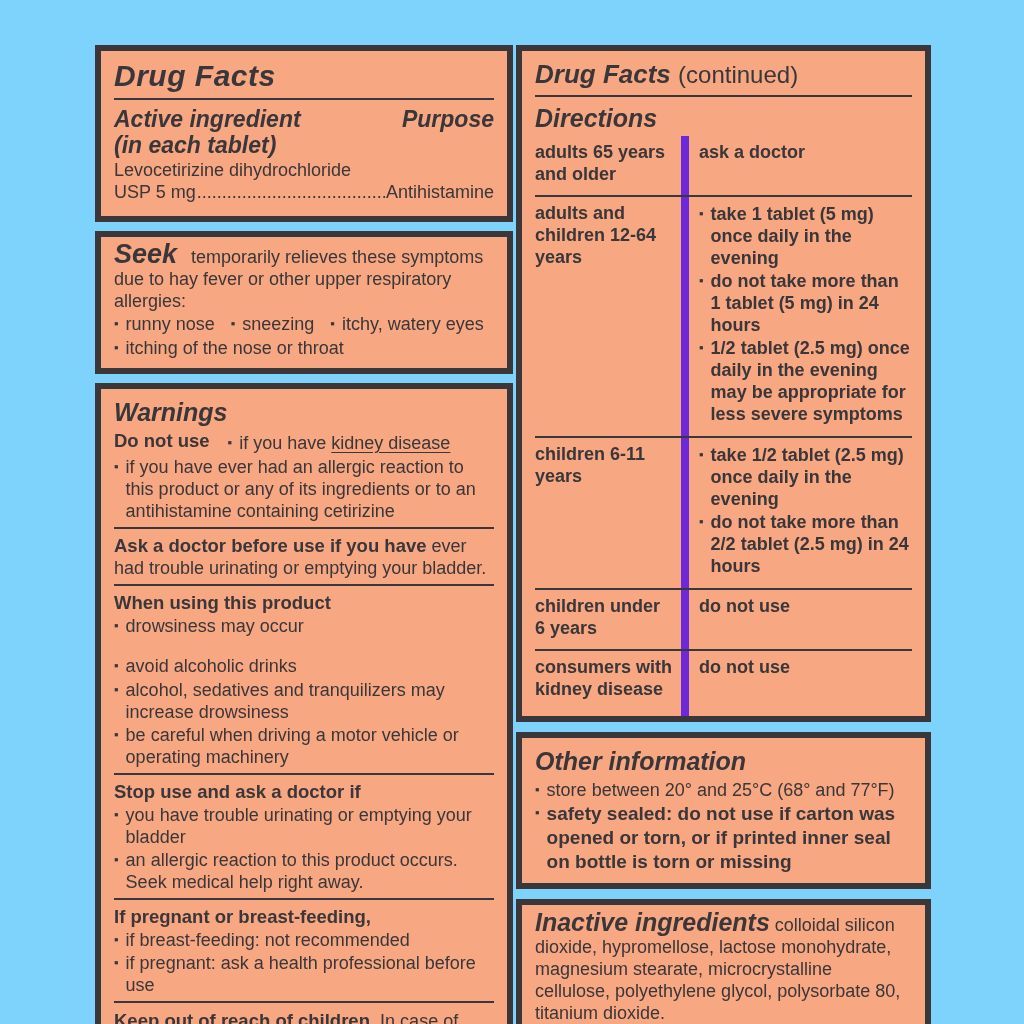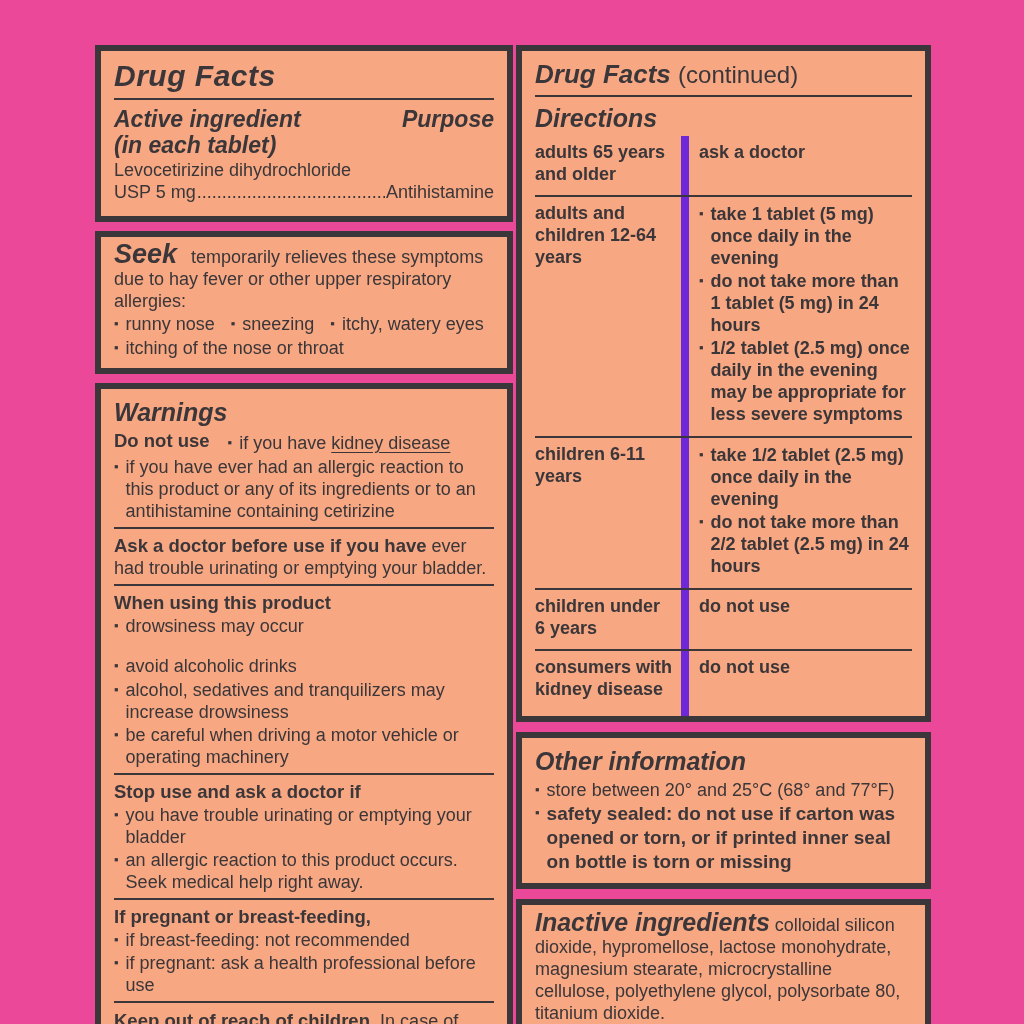--- a/index.html
+++ b/index.html
@@ -1,17 +1,17 @@
 <!DOCTYPE html>
 <html><head>
 <meta charset="utf-8">
 <style>
   html,body{margin:0;padding:0;}
   body{font-family:"Liberation Sans", sans-serif;}
-  .screen{position:relative;width:1024px;height:1024px;background:#ec4899;color:#3A3639;overflow:hidden;}
+  .screen{position:relative;width:1024px;height:1024px;background:#7dd3fc;color:#3A3639;overflow:hidden;}
   .col{position:absolute;top:45px;display:flex;flex-direction:column;}
   .col-left{left:95px;width:418px;gap:9px;}
   .col-right{left:516px;width:415px;gap:10px;}
   .box{box-sizing:border-box;border:6px solid #3A3639;background:#F7A781;padding:6px 13px 8px 13px;overflow:hidden;}
   .rule{height:2px;background:#3A3639;border:0;margin:5px 0 6px 0;width:100%;}
   .h1{font-size:30px;font-weight:bold;font-style:italic;letter-spacing:.5px;margin:2px 0 4px 0;}
   .h1b{font-size:26px;font-weight:bold;font-style:italic;margin:2px 0 2px 0;}
   .h1b .suffix{font-weight:normal;font-style:normal;font-size:24px;}
   .h2{font-size:23px;font-weight:bold;font-style:italic;line-height:1.15;}
   .sechead{font-size:25px;font-weight:bold;font-style:italic;line-height:1.2;margin:2px 0 3px 0;}

